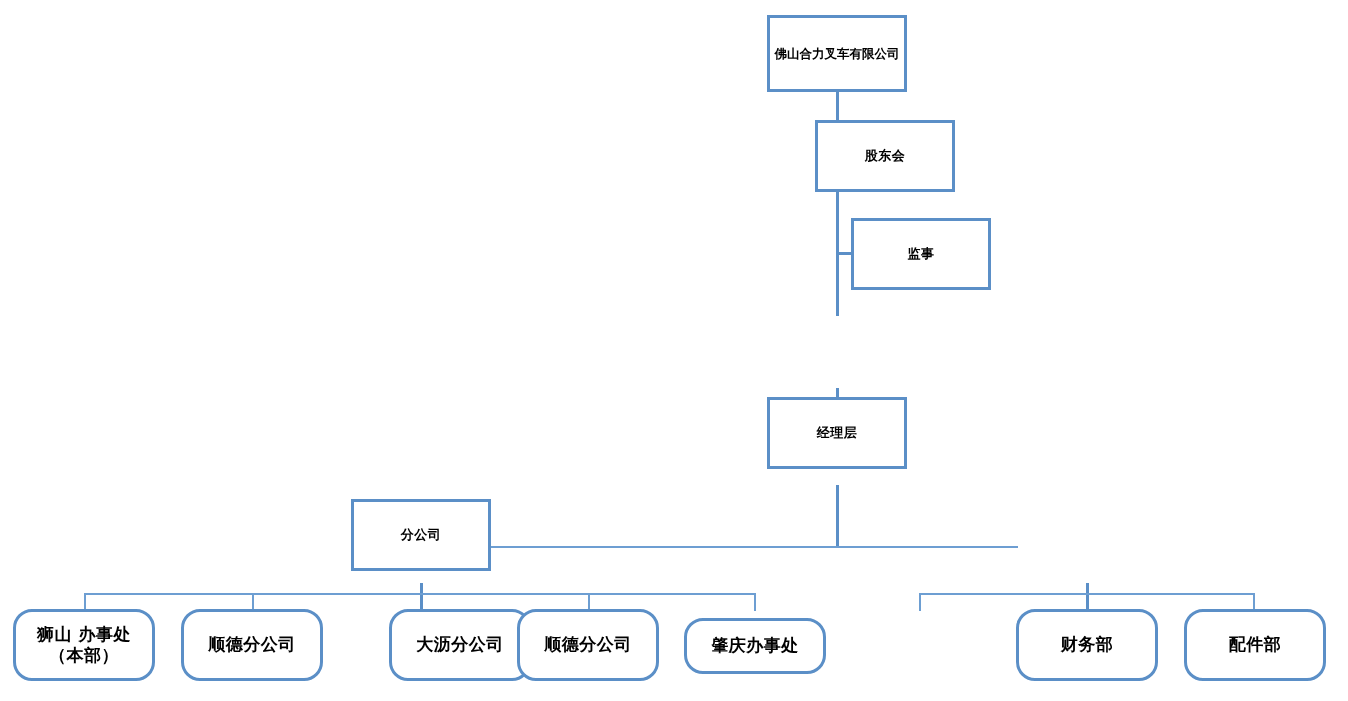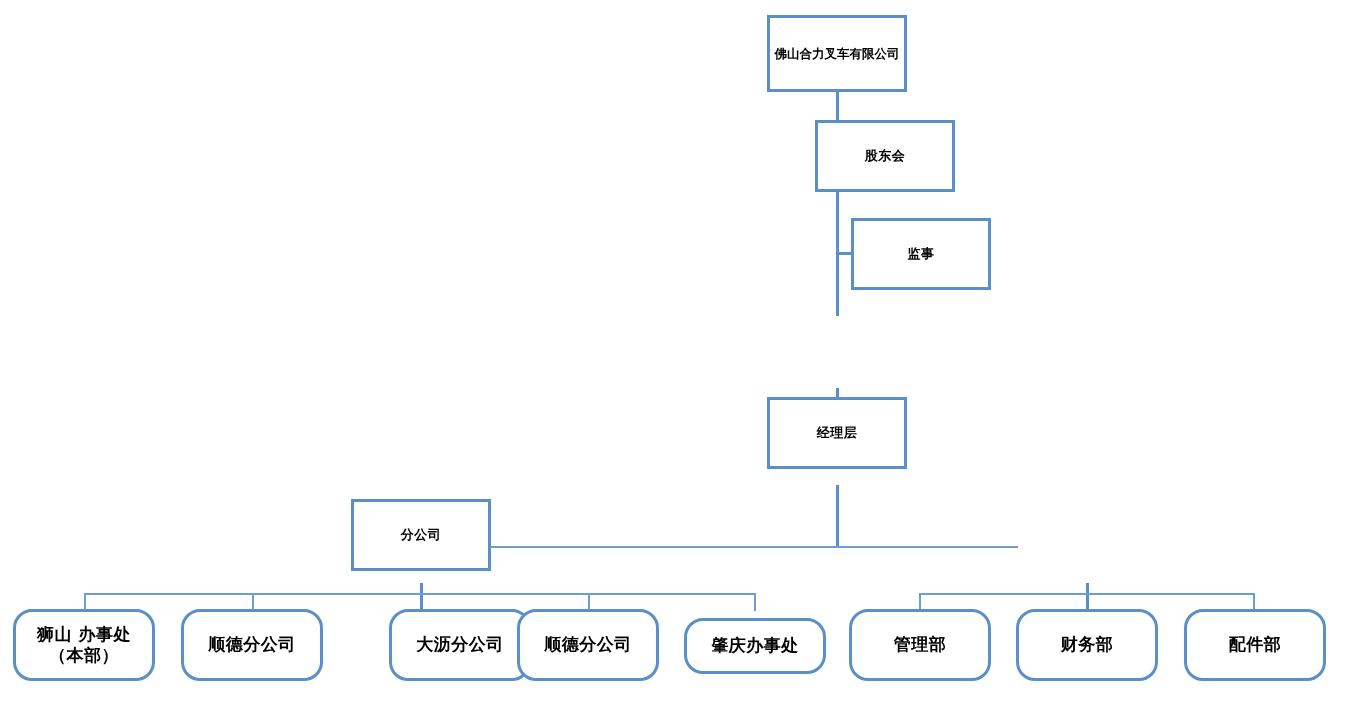--- a/index.html
+++ b/index.html
@@ -99,19 +99,18 @@
 
   <div class="node leaf" style="left:684px; top:618px; width:142px; height:56px;">肇庆办事处</div>
 
   <div class="conn v" style="left:1086px; top:583px; width:3px; height:28px;"></div>
 
   <div class="conn thin h" style="left:919px; top:593px; width:336px; height:2px;"></div>
 
   <div class="conn thin v" style="left:919px;  top:593px; width:2px; height:18px;"></div>
   <div class="conn thin v" style="left:1253px; top:593px; width:2px; height:18px;"></div>
 
-  <div class="node leaf" style="left:849px; top:609px; width:142px; height:72px;">管理部</div>
 
   <div class="node leaf" style="left:1016px; top:609px; width:142px; height:72px;">财务部</div>
 
   <div class="node leaf" style="left:1184px; top:609px; width:142px; height:72px;">配件部</div>
 
 </div>
 
 </body></html>

